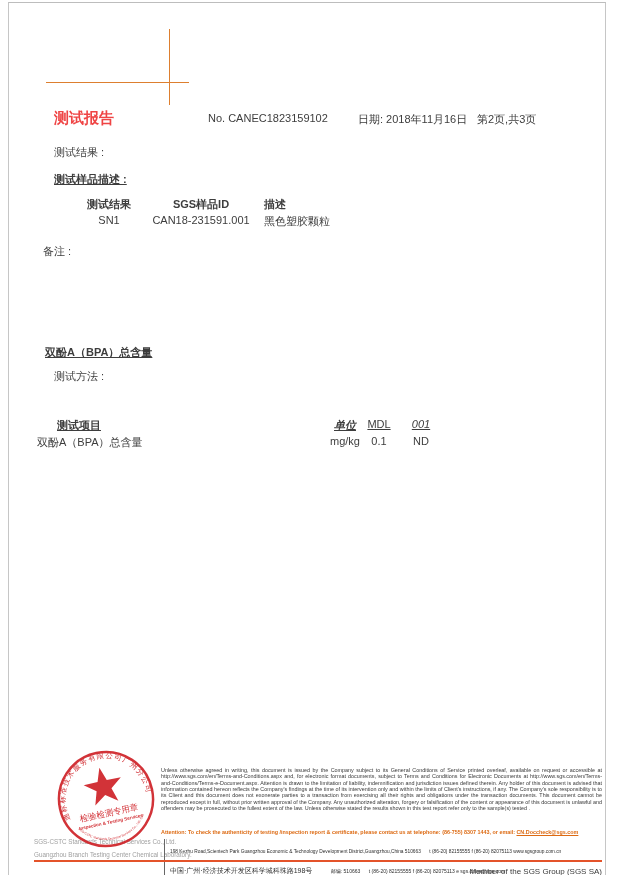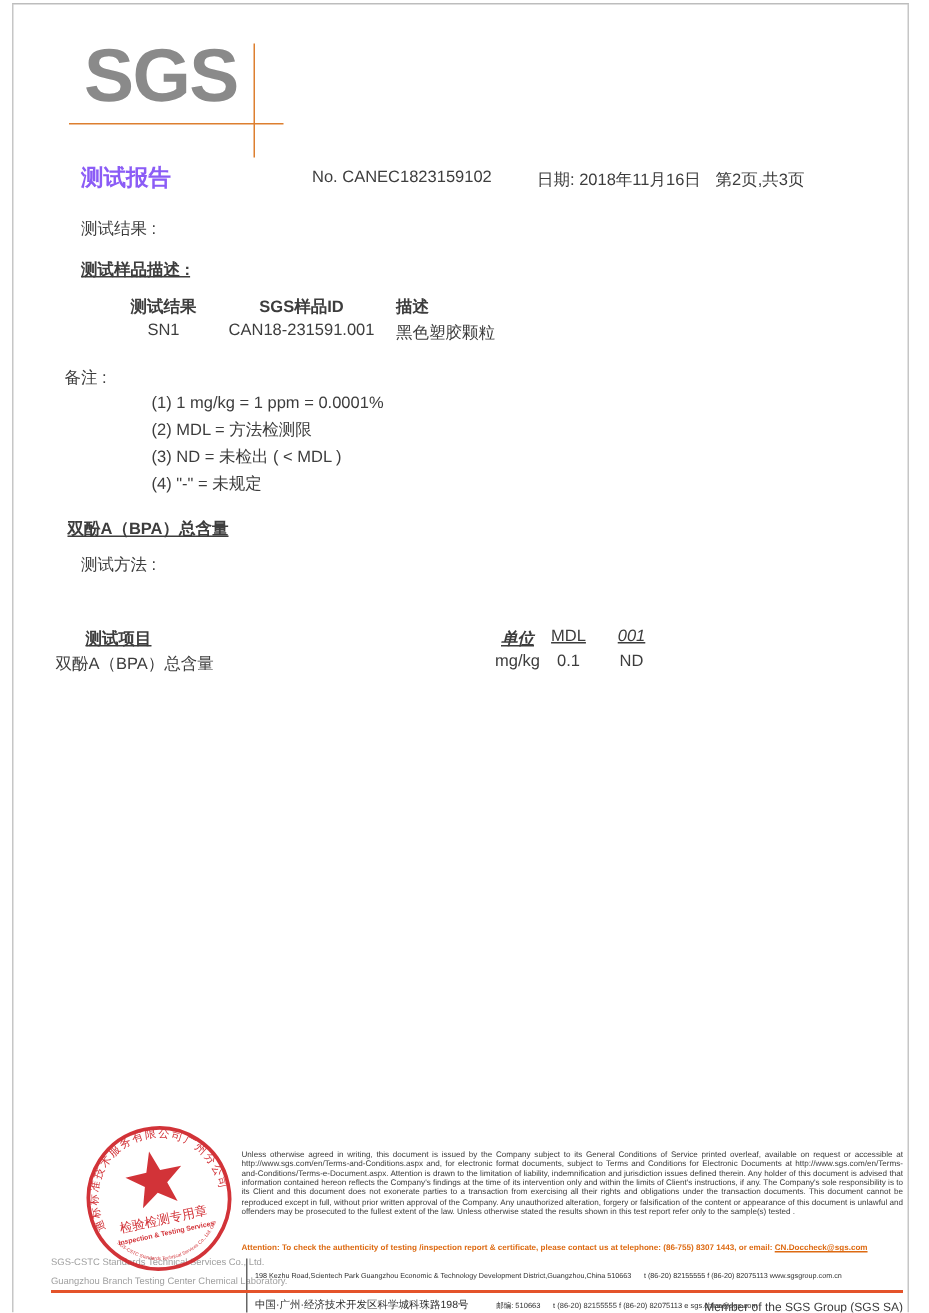--- a/index.html
+++ b/index.html
@@ -5,21 +5,21 @@
   html,body{margin:0;padding:0;background:#ffffff;}
   body{width:619px;height:875px;position:relative;overflow:hidden;
        font-family:"Liberation Sans","DejaVu Sans",sans-serif;color:#3d3d3d;}
   .page{position:absolute;left:8px;top:2px;width:598px;height:873px;
         background:#ffffff;border-top:1px solid #bdbdbd;border-left:1px solid #c6c6c6;
         border-right:1px solid #c6c6c6;box-sizing:border-box;}
   .abs{position:absolute;white-space:nowrap;}
   .ctr{transform:translateX(-50%);}
   .logo-text{font-weight:bold;font-size:50px;color:#8a8a8a;letter-spacing:-1px;line-height:1;}
   .cross{background:#dd7f2f;}
-  .doc-title{font-size:15px;font-weight:bold;color:#8b5cf6;}
+  .doc-title{font-size:15px;font-weight:bold;color:#ef4444;}
   .hdr{font-size:11px;}
   .body-txt{font-size:11px;}
   .bold{font-weight:bold;}
   .und{text-decoration:underline;}
   .ital{font-style:italic;}
   .notes div{line-height:18px;font-size:11px;}
   .para{font-size:11px;line-height:18.5px;white-space:normal;width:452px;}
   .disc{font-size:5.4px;line-height:6.35px;white-space:normal;width:441px;
         text-align:justify;color:#3a3a3a;}
   .attn{font-size:5.4px;line-height:6.6px;white-space:normal;width:441px;
@@ -31,46 +31,39 @@
   .addr-sm{font-size:5px;color:#2e2e2e;}
   .rule{background:#e4532a;}
   .member{font-size:8px;color:#3a3a3a;}
   .stamp{opacity:.92;transform:rotate(-12deg);}
 </style>
 </head>
 <body>
 
 <div class="page">
 
-  <div class="abs logo-text" style="left:47px;top:22px;">SGS</div>
   <div class="abs cross" style="left:37px;top:79px;width:143px;height:1px;"></div>
   <div class="abs cross" style="left:160px;top:26px;width:1px;height:76px;"></div>
 
   <div class="abs doc-title" style="left:45px;top:106px;">测试报告</div>
   <div class="abs hdr" style="left:199px;top:109px;">No. CANEC1823159102</div>
   <div class="abs hdr" style="left:349px;top:109px;">日期: 2018年11月16日</div>
   <div class="abs hdr" style="left:468px;top:109px;">第2页,共3页</div>
 
   <div class="abs body-txt" style="left:45px;top:142px;">测试结果 :</div>
 
   <div class="abs body-txt bold und" style="left:45px;top:169px;">测试样品描述 :</div>
   <div class="abs body-txt bold ctr" style="left:100px;top:194px;">测试结果</div>
   <div class="abs body-txt bold ctr" style="left:192px;top:194px;">SGS样品ID</div>
   <div class="abs body-txt bold" style="left:255px;top:194px;">描述</div>
   <div class="abs body-txt ctr" style="left:100px;top:211px;">SN1</div>
   <div class="abs body-txt ctr" style="left:192px;top:211px;">CAN18-231591.001</div>
   <div class="abs body-txt" style="left:255px;top:211px;">黑色塑胶颗粒</div>
 
   <div class="abs body-txt" style="left:34px;top:241px;">备注 :</div>
-  <div class="abs notes" style="left:92px;top:257px;">
-    <div>(1) 1 mg/kg = 1 ppm = 0.0001%</div>
-    <div>(2) MDL = 方法检测限</div>
-    <div>(3) ND = 未检出 ( &lt; MDL )</div>
-    <div>(4) "-" = 未规定</div>
-  </div>
 
   <div class="abs body-txt bold und" style="left:36px;top:342px;">双酚A（BPA）总含量</div>
   <div class="abs body-txt" style="left:45px;top:366px;">测试方法 :</div>
 
   <div class="abs body-txt bold und" style="left:48px;top:415px;">测试项目</div>
   <div class="abs body-txt bold und ctr" style="left:336px;top:415px;font-style:italic;">单位</div>
   <div class="abs body-txt und ctr" style="left:370px;top:415px;">MDL</div>
   <div class="abs body-txt und ital ctr" style="left:412px;top:415px;">001</div>
   <div class="abs body-txt" style="left:28px;top:432px;">双酚A（BPA）总含量</div>
   <div class="abs body-txt ctr" style="left:336px;top:432px;">mg/kg</div>

